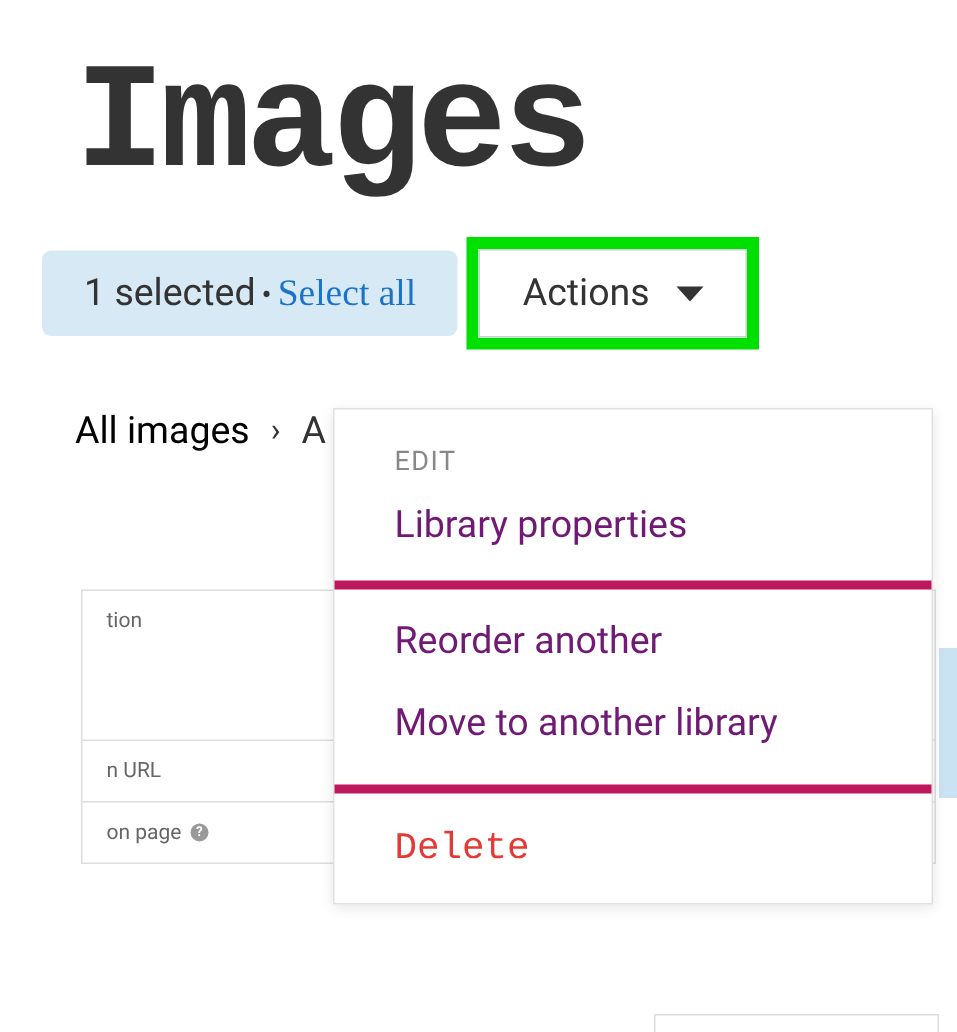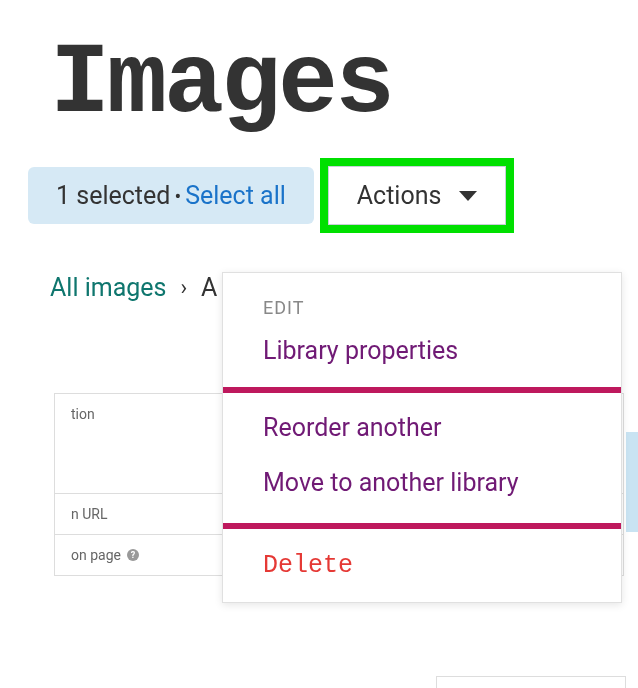--- a/index.html
+++ b/index.html
@@ -43,20 +43,21 @@
     .selected-count {
       color: #333;
     }
     .bullet {
       color: #333;
       font-size: 20px;
     }
     .select-all {
       color: #1a73c9;
       cursor: pointer;
+      font-family: Liberation Serif, serif;
     }
     .actions-wrap {
       margin-left: 6px;
       border: 8px solid #00e000;
       background: #00e000;
       padding: 0;
     }
     .actions-button {
       background: #fff;
       border: 1px solid #c8d0d8;
@@ -76,21 +77,21 @@
       border-top: 10px solid #333;
     }
     .breadcrumb {
       padding: 40px 0 0 50px;
       font-size: 25px;
       display: flex;
       align-items: center;
       gap: 14px;
     }
     .breadcrumb-link {
-      color: #0f766e;
+      color: #000000;
       cursor: pointer;
     }
     .breadcrumb-sep {
       color: #333;
       font-size: 22px;
     }
     .breadcrumb-trunc {
       color: #333;
     }
     .dropdown-menu {

